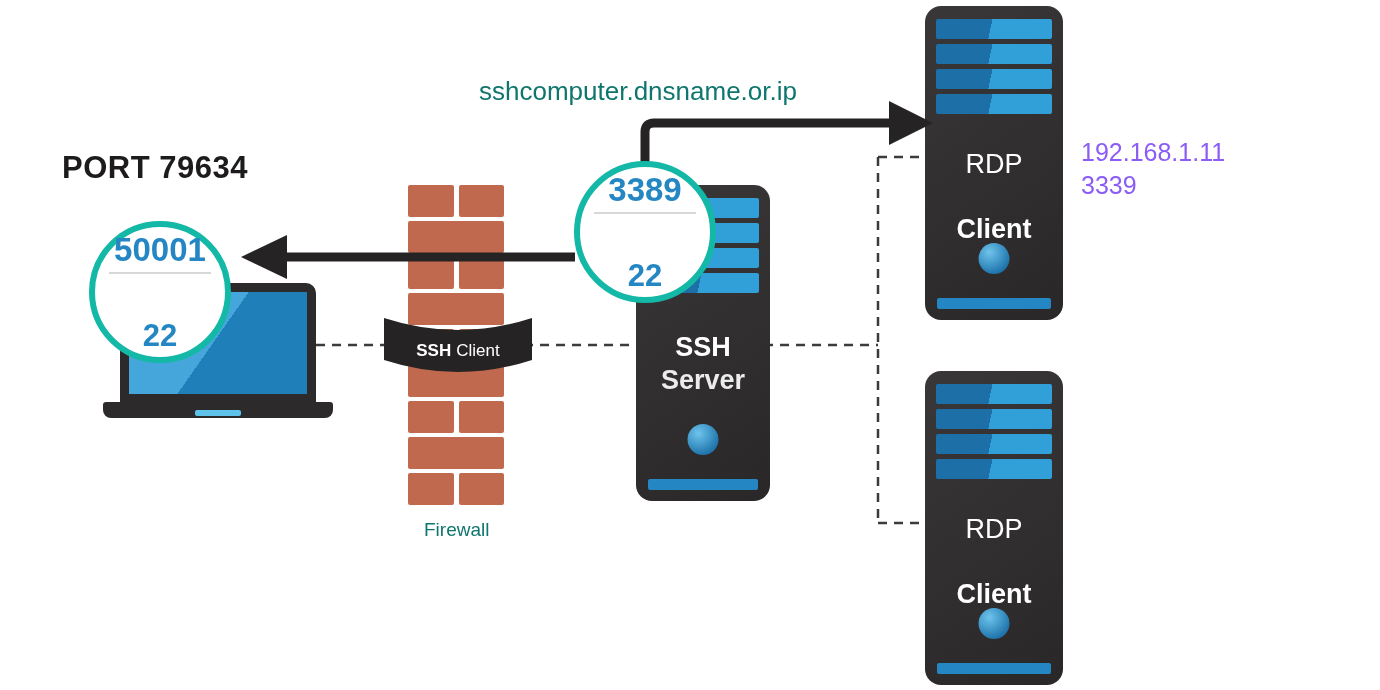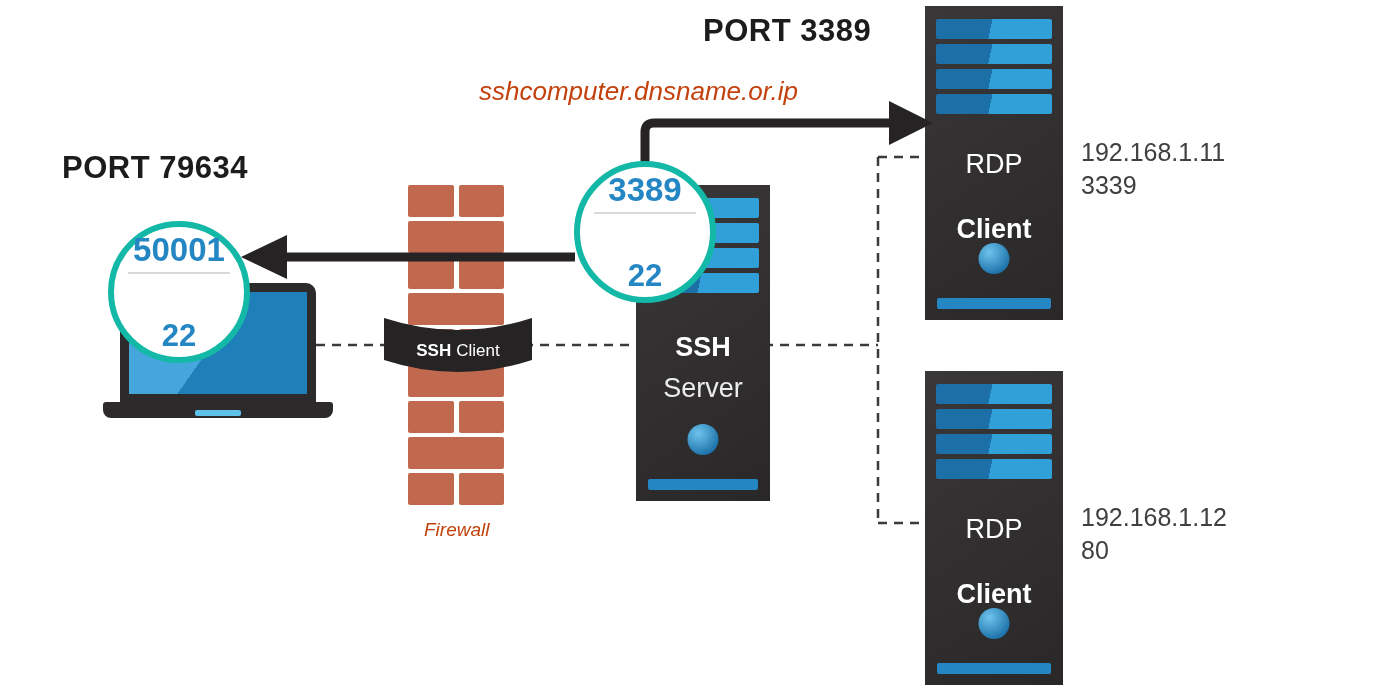--- a/index.html
+++ b/index.html
@@ -4,54 +4,54 @@
 <style>
   *{margin:0;padding:0;box-sizing:border-box;}
   html,body{background:#ffffff;}
   body{font-family:"Liberation Sans","DejaVu Sans",sans-serif;}
   .canvas{position:relative;width:1380px;height:690px;background:#ffffff;overflow:hidden;}
   .layer{position:absolute;left:0;top:0;width:1380px;height:690px;}
   .dashed-layer{z-index:1;}
   .arrow-layer{z-index:4;pointer-events:none;}
 
   .port-label{position:absolute;font-weight:bold;font-size:31px;color:#1e1b1c;z-index:6;letter-spacing:.5px;white-space:nowrap;}
-  .plain-label{position:absolute;color:#c2410c;z-index:6;white-space:nowrap;font-style:italic;}
+  .plain-label{position:absolute;color:#0f766e;z-index:6;white-space:nowrap;}
 
   .badge{position:absolute;width:142px;height:142px;border-radius:50%;background:#ffffff;border:6px solid #14b8a6;z-index:5;display:flex;flex-direction:column;align-items:center;justify-content:center;}
   .badge-top{font-size:33px;font-weight:bold;color:#2586c4;line-height:1;}
   .badge-div{width:102px;border-top:2px solid #d8d8d8;margin:6px 0;}
   .badge-bottom{font-size:31px;font-weight:bold;color:#2586c4;line-height:1;margin-top:40px;}
 
-  .tower{position:absolute;background:linear-gradient(145deg,#3a3738,#2a2728);border-radius:0;z-index:2;}
+  .tower{position:absolute;background:linear-gradient(145deg,#3a3738,#2a2728);border-radius:16px;z-index:2;}
   .stripes{position:absolute;top:13px;left:11px;right:11px;display:flex;flex-direction:column;gap:5px;}
   .stripe{height:20px;border-radius:2px;background:linear-gradient(102deg,#1d6fa8 47%,#31a0d9 47%);}
   .tower-name{position:absolute;left:0;right:0;text-align:center;color:#ffffff;line-height:1.22;}
   .tower-name div{font-size:27px;}
   .ssh-tower .t1{font-weight:bold;}
-  .ssh-tower .t2{font-weight:400;color:#ececec;margin-top:8px;}
+  .ssh-tower .t2{font-weight:700;color:#ececec;}
   .rdp-tower .t1{font-weight:400;}
   .rdp-tower .t2{font-weight:bold;margin-top:32px;}
   .tower-dot{position:absolute;left:50%;transform:translateX(-50%);width:31px;height:31px;border-radius:50%;background:radial-gradient(circle at 35% 30%,#6ec4ec,#1d73aa 75%);}
   .tower-strip{position:absolute;left:12px;right:12px;bottom:11px;height:11px;background:#2586c4;border-radius:2px;}
 
   .brickwall{position:absolute;left:408px;top:185px;width:96px;display:flex;flex-direction:column;gap:4px;z-index:2;}
   .brow{display:flex;gap:5px;height:32px;}
   .brick{flex:1;background:#c0694e;border-radius:2px;}
 
   .ribbon{position:absolute;left:382px;top:308px;width:152px;height:76px;z-index:3;}
   .ribbon-text{position:absolute;left:382px;top:308px;width:152px;height:76px;z-index:3;display:flex;align-items:center;justify-content:center;color:#ffffff;font-size:17px;padding-top:9px;white-space:nowrap;}
   .ribbon-text .b{font-weight:bold;margin-right:5px;}
   .ribbon-text .l{font-weight:300;}
 
   .laptop{position:absolute;left:103px;top:283px;width:230px;height:135px;z-index:2;}
   .laptop-screen{position:absolute;left:17px;top:0;width:196px;height:120px;border:9px solid #2c2a2b;border-radius:10px 10px 0 0;background:linear-gradient(125deg,#45a6db 48%,#1f7fb9 48%);}
   .laptop-base{position:absolute;left:0;top:119px;width:230px;height:16px;background:#2c2a2b;border-radius:3px 3px 8px 8px;}
   .laptop-notch{position:absolute;left:50%;bottom:2px;transform:translateX(-50%);width:46px;height:6px;background:#5fc2e9;border-radius:2px;}
 
-  .ip-label{position:absolute;font-size:25px;color:#404040;line-height:33px;z-index:6;white-space:nowrap;}
+  .ip-label{position:absolute;font-size:25px;color:#8b5cf6;line-height:33px;z-index:6;white-space:nowrap;}
 </style>
 </head>
 <body>
 
 <div class="canvas">
 
   <svg class="layer dashed-layer" viewBox="0 0 1380 690">
     <path d="M300 345 H878 M878 157 V523 M878 157 H920 M878 523 H920" fill="none" stroke="#3b3b3b" stroke-width="2.5" stroke-dasharray="9 7"></path>
   </svg>
 
@@ -116,21 +116,20 @@
     </div>
     <div class="tower-name" style="top:146px;">
       <div class="t1">SSH</div>
       <div class="t2">Server</div>
     </div>
     <div class="tower-dot" style="top:239px;"></div>
     <div class="tower-strip"></div>
   </div>
 
   <div class="plain-label" style="left:479px;top:76px;font-size:26px;">sshcomputer.dnsname.or.ip</div>
-  <div class="port-label" style="left:703px;top:13px;">PORT 3389</div>
 
   <div class="tower rdp-tower" style="left:925px;top:6px;width:138px;height:314px;">
     <div class="stripes">
       <div class="stripe"></div>
       <div class="stripe"></div>
       <div class="stripe"></div>
       <div class="stripe"></div>
     </div>
     <div class="tower-name" style="top:142px;">
       <div class="t1">RDP</div>
@@ -151,33 +150,29 @@
       <div class="stripe"></div>
       <div class="stripe"></div>
     </div>
     <div class="tower-name" style="top:142px;">
       <div class="t1">RDP</div>
       <div class="t2">Client</div>
     </div>
     <div class="tower-dot" style="top:237px;"></div>
     <div class="tower-strip"></div>
   </div>
-  <div class="ip-label" style="left:1081px;top:501px;">
-    <div>192.168.1.12</div>
-    <div>80</div>
-  </div>
 
   <svg class="layer arrow-layer" viewBox="0 0 1380 690">
     <path d="M575 257 H283" fill="none" stroke="#262324" stroke-width="9"></path>
     <polygon points="241,257 287,235 287,279" fill="#262324"></polygon>
     <path d="M645 172 V132 Q645 123 654 123 H893" fill="none" stroke="#262324" stroke-width="9"></path>
     <polygon points="933,123 889,101 889,145" fill="#262324"></polygon>
   </svg>
 
-  <div class="badge" style="left:108px;top:221px;">
+  <div class="badge" style="left:89px;top:221px;">
     <div class="badge-top">50001</div>
     <div class="badge-div"></div>
     <div class="badge-bottom">22</div>
   </div>
 
   <div class="badge" style="left:574px;top:161px;">
     <div class="badge-top">3389</div>
     <div class="badge-div"></div>
     <div class="badge-bottom">22</div>
   </div>

